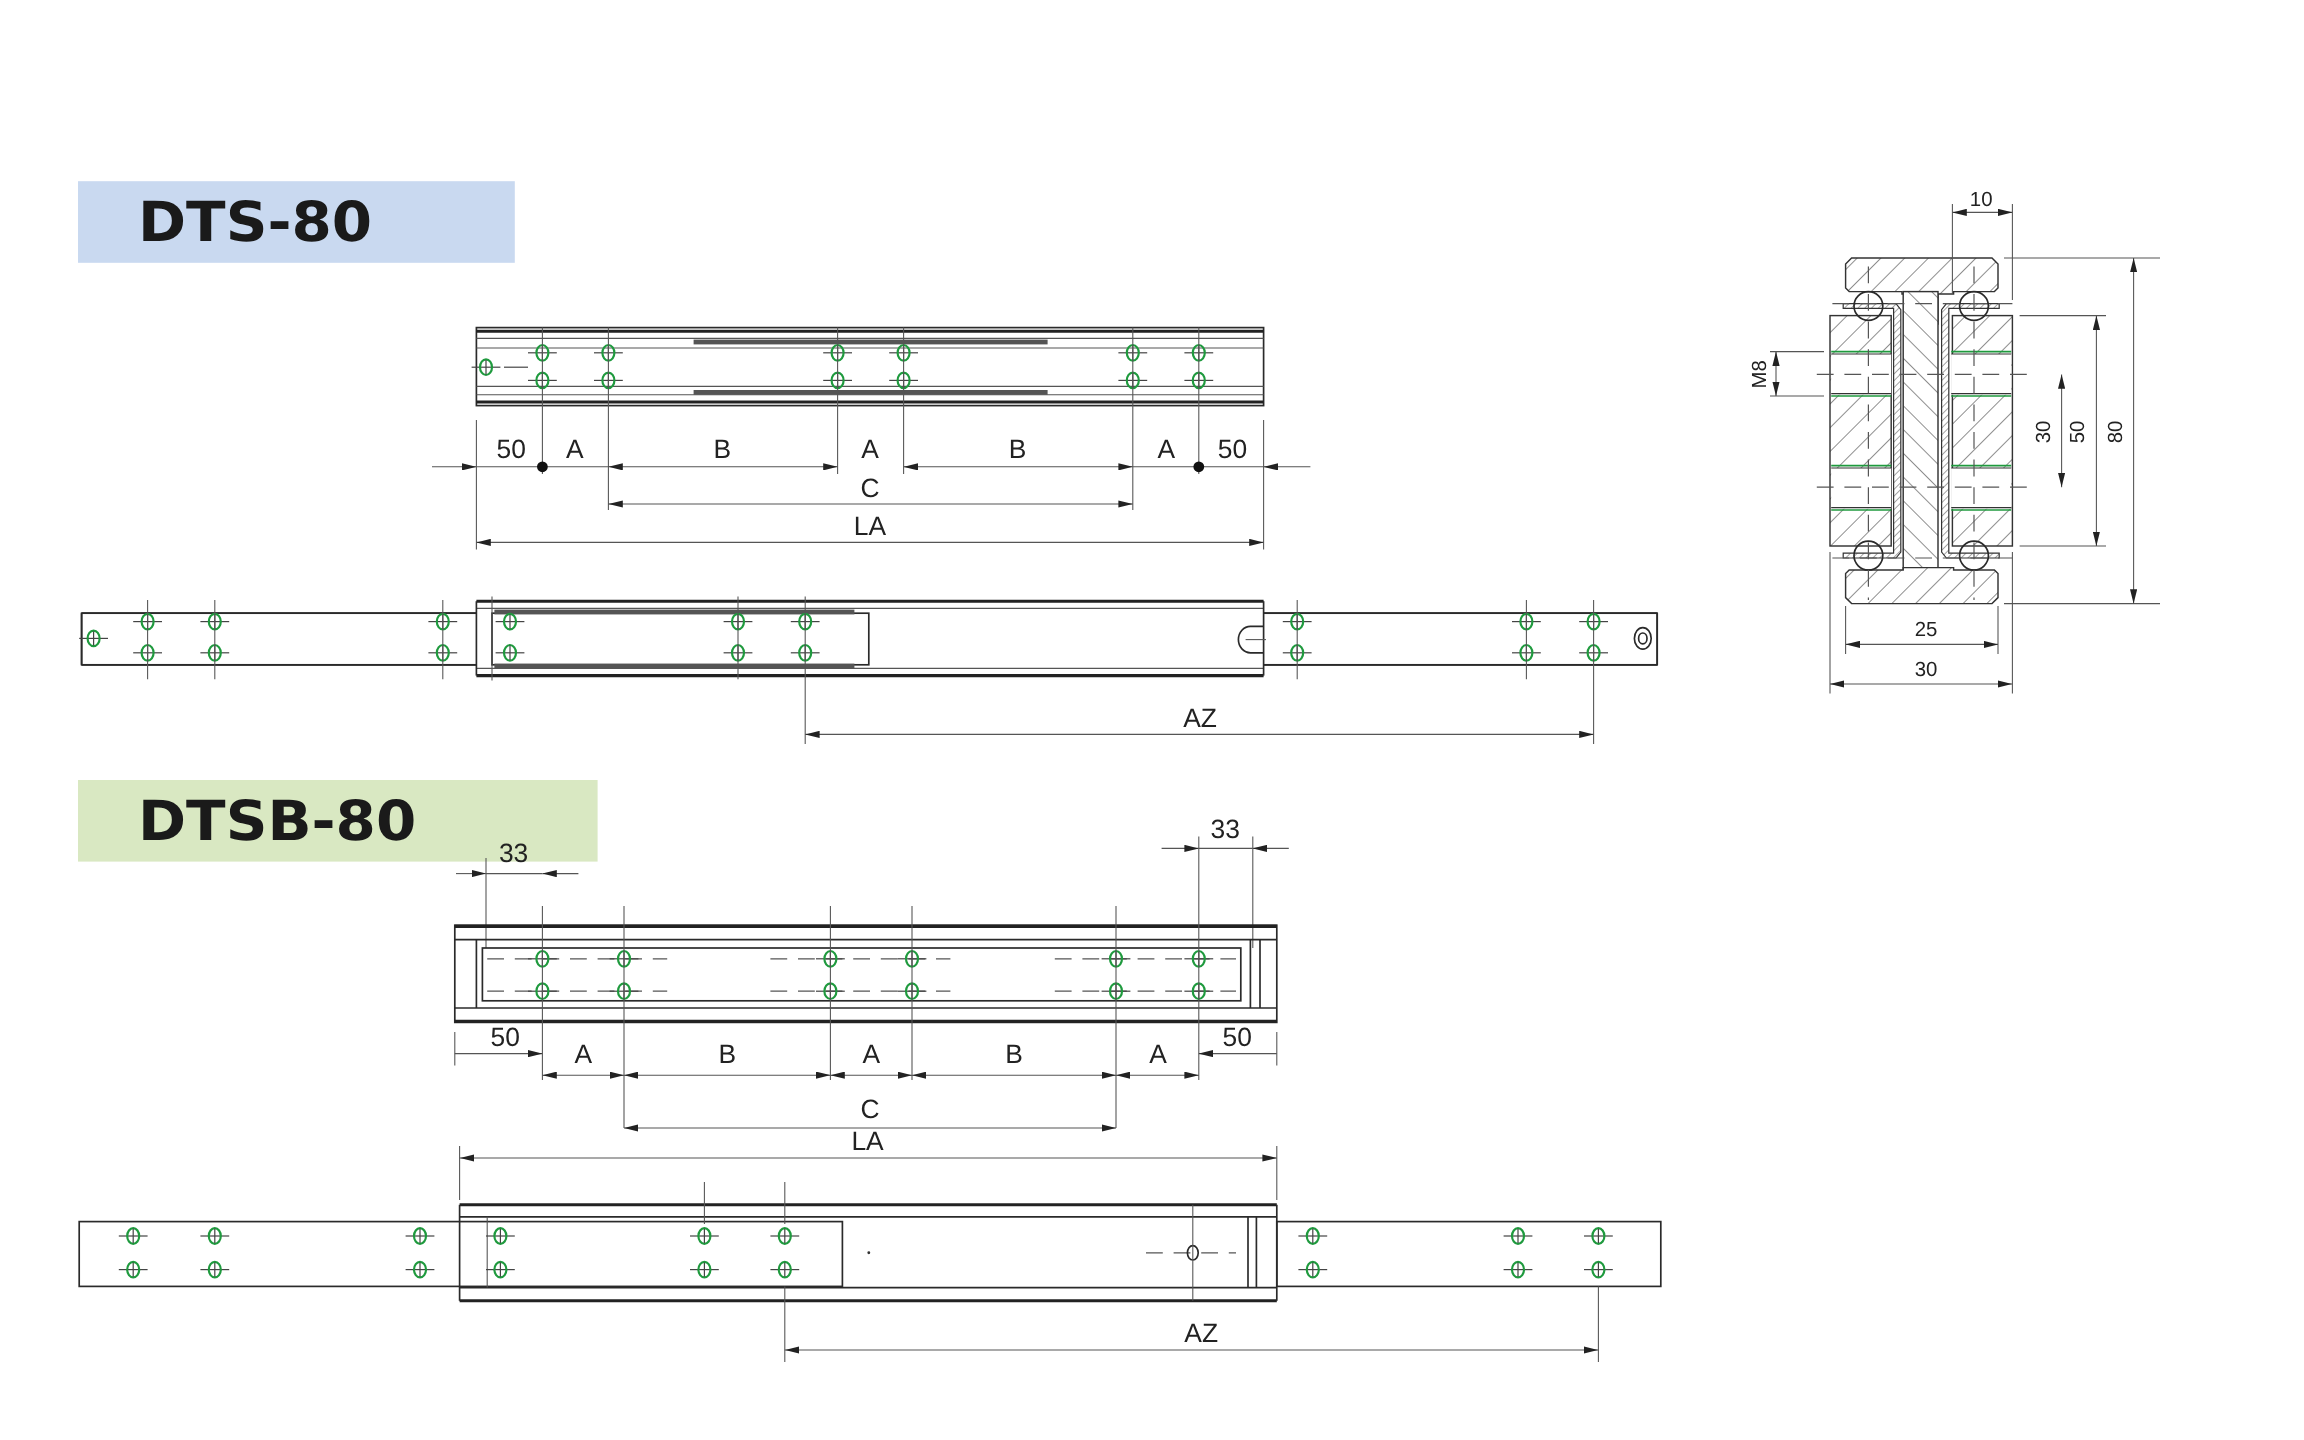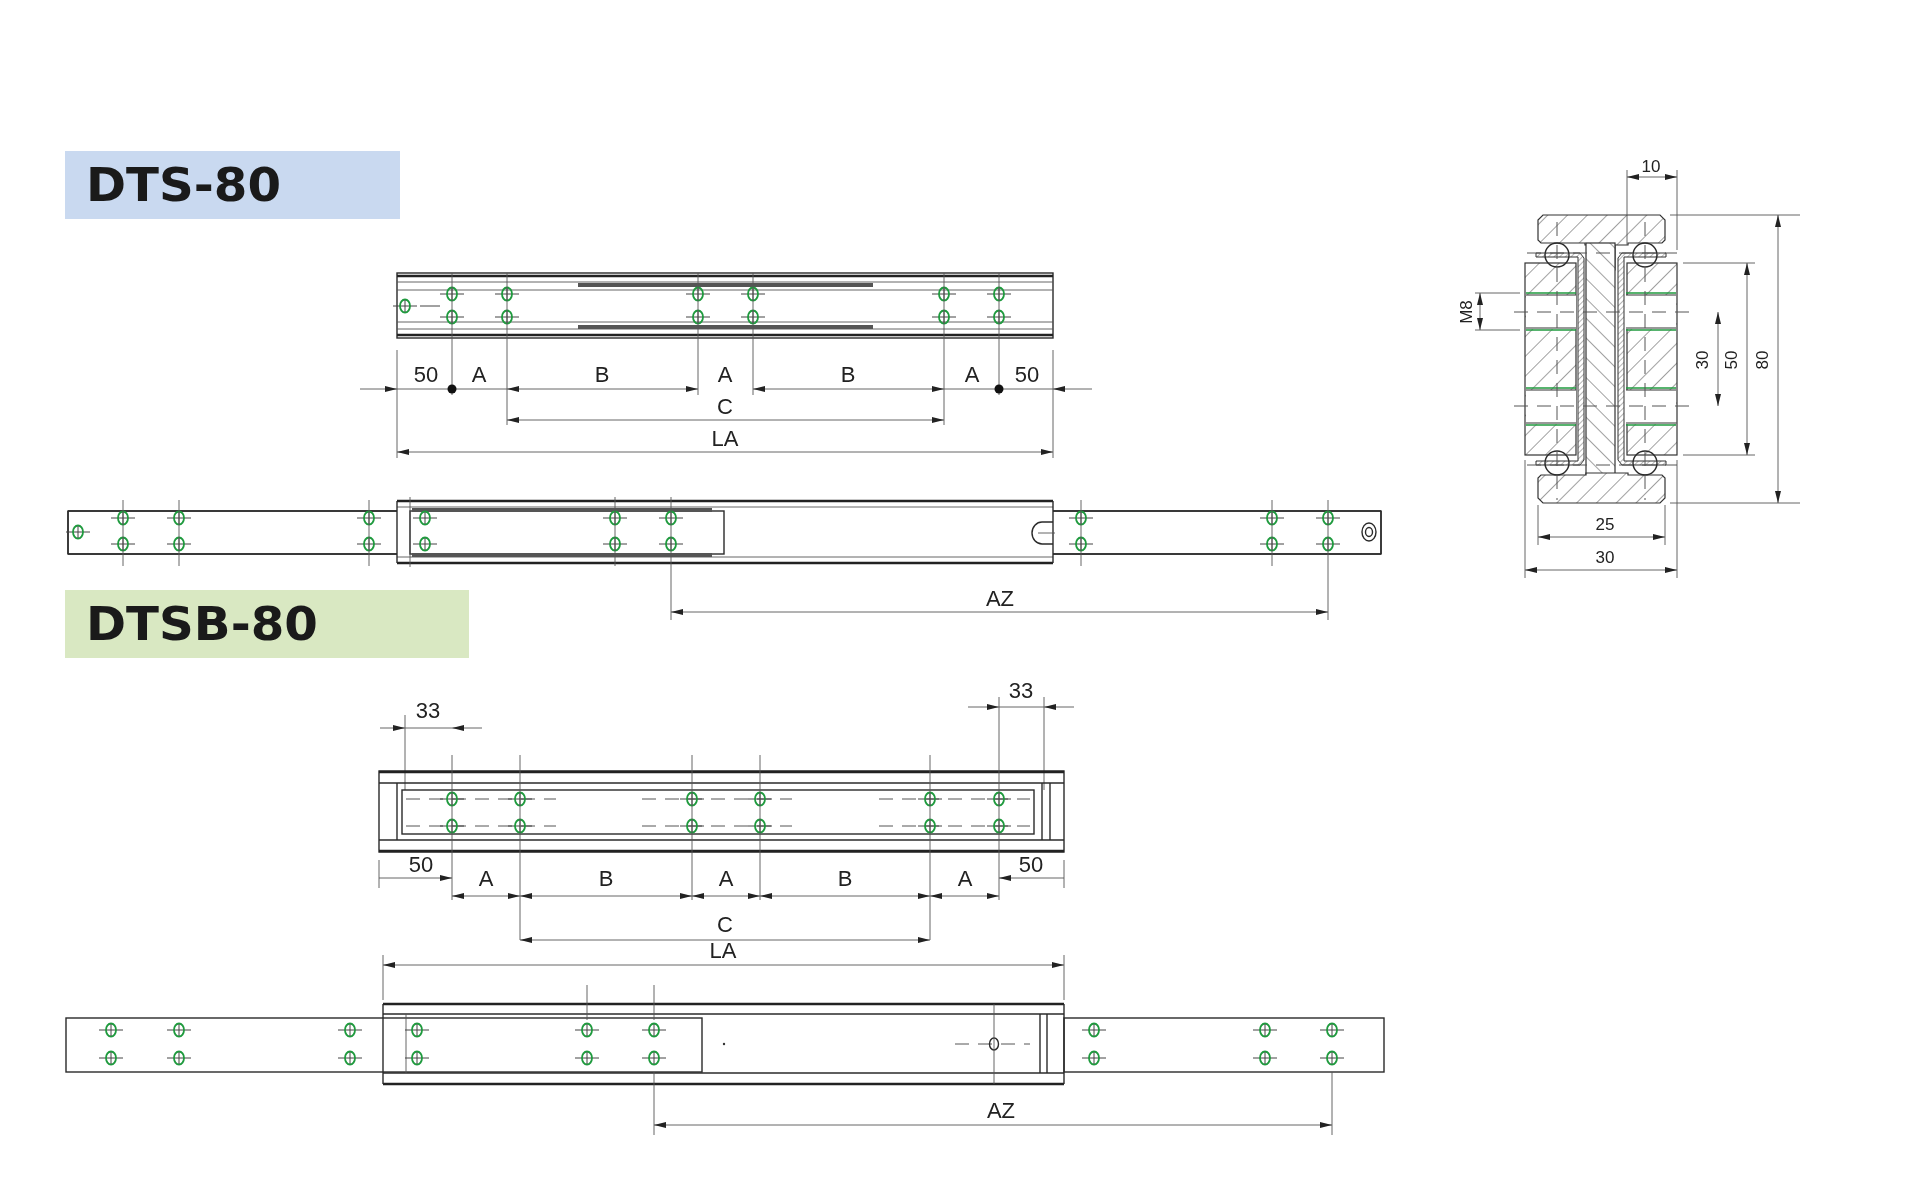--- a/index.html
+++ b/index.html
@@ -1,20 +1,20 @@
 <!DOCTYPE html>
 <html><head>
 <meta charset="utf-8">
 <style>
   html, body { margin:0; padding:0; background:#ffffff; }
   body { width:1920px; height:1200px; position:relative; overflow:hidden; font-family:"Liberation Sans", sans-serif; }
-  .title-box { position:absolute; display:flex; align-items:center; }
+  .title-box { position:absolute; display:flex; align-items:center;padding-left:29px; }
   .title-text { font-family:"DejaVu Sans", sans-serif; font-weight:bold; font-size:46px; color:#1a1a1a; letter-spacing:0px; padding-left:20px; transform:scaleX(1.05); transform-origin:left center; }
   #title-dts { left:65px; top:151px; width:335px; height:68px; }
-  #title-dtsb { left:65px; top:590px; width:404px; height:68px;align-items:center; }
+  #title-dtsb { left:65px; top:650px; width:404px; height:68px;align-items:center; }
   svg { position:absolute; left:0; top:0; }
   .ln { stroke:#2a2a2a; stroke-width:1.4; fill:none; }
   .thin { stroke:#555; stroke-width:0.9; fill:none; }
   .thick { stroke:#222; stroke-width:2.6; fill:none; }
   .dash { stroke:#555; stroke-width:1; stroke-dasharray:14 9; fill:none; }
   .hole { stroke:#1f9a3e; stroke-width:1.8; fill:none; }
   .lbl { font-family:"Liberation Sans", sans-serif; font-size:22px; fill:#222; text-anchor:middle; }
   .lbl-s { font-family:"Liberation Sans", sans-serif; font-size:17px; fill:#222; text-anchor:middle; }
   .hatch { fill:url(#hatchPat); stroke:#333; stroke-width:1.2; }
   .hatch2 { fill:url(#hatchPat2); stroke:#333; stroke-width:1.2; }

